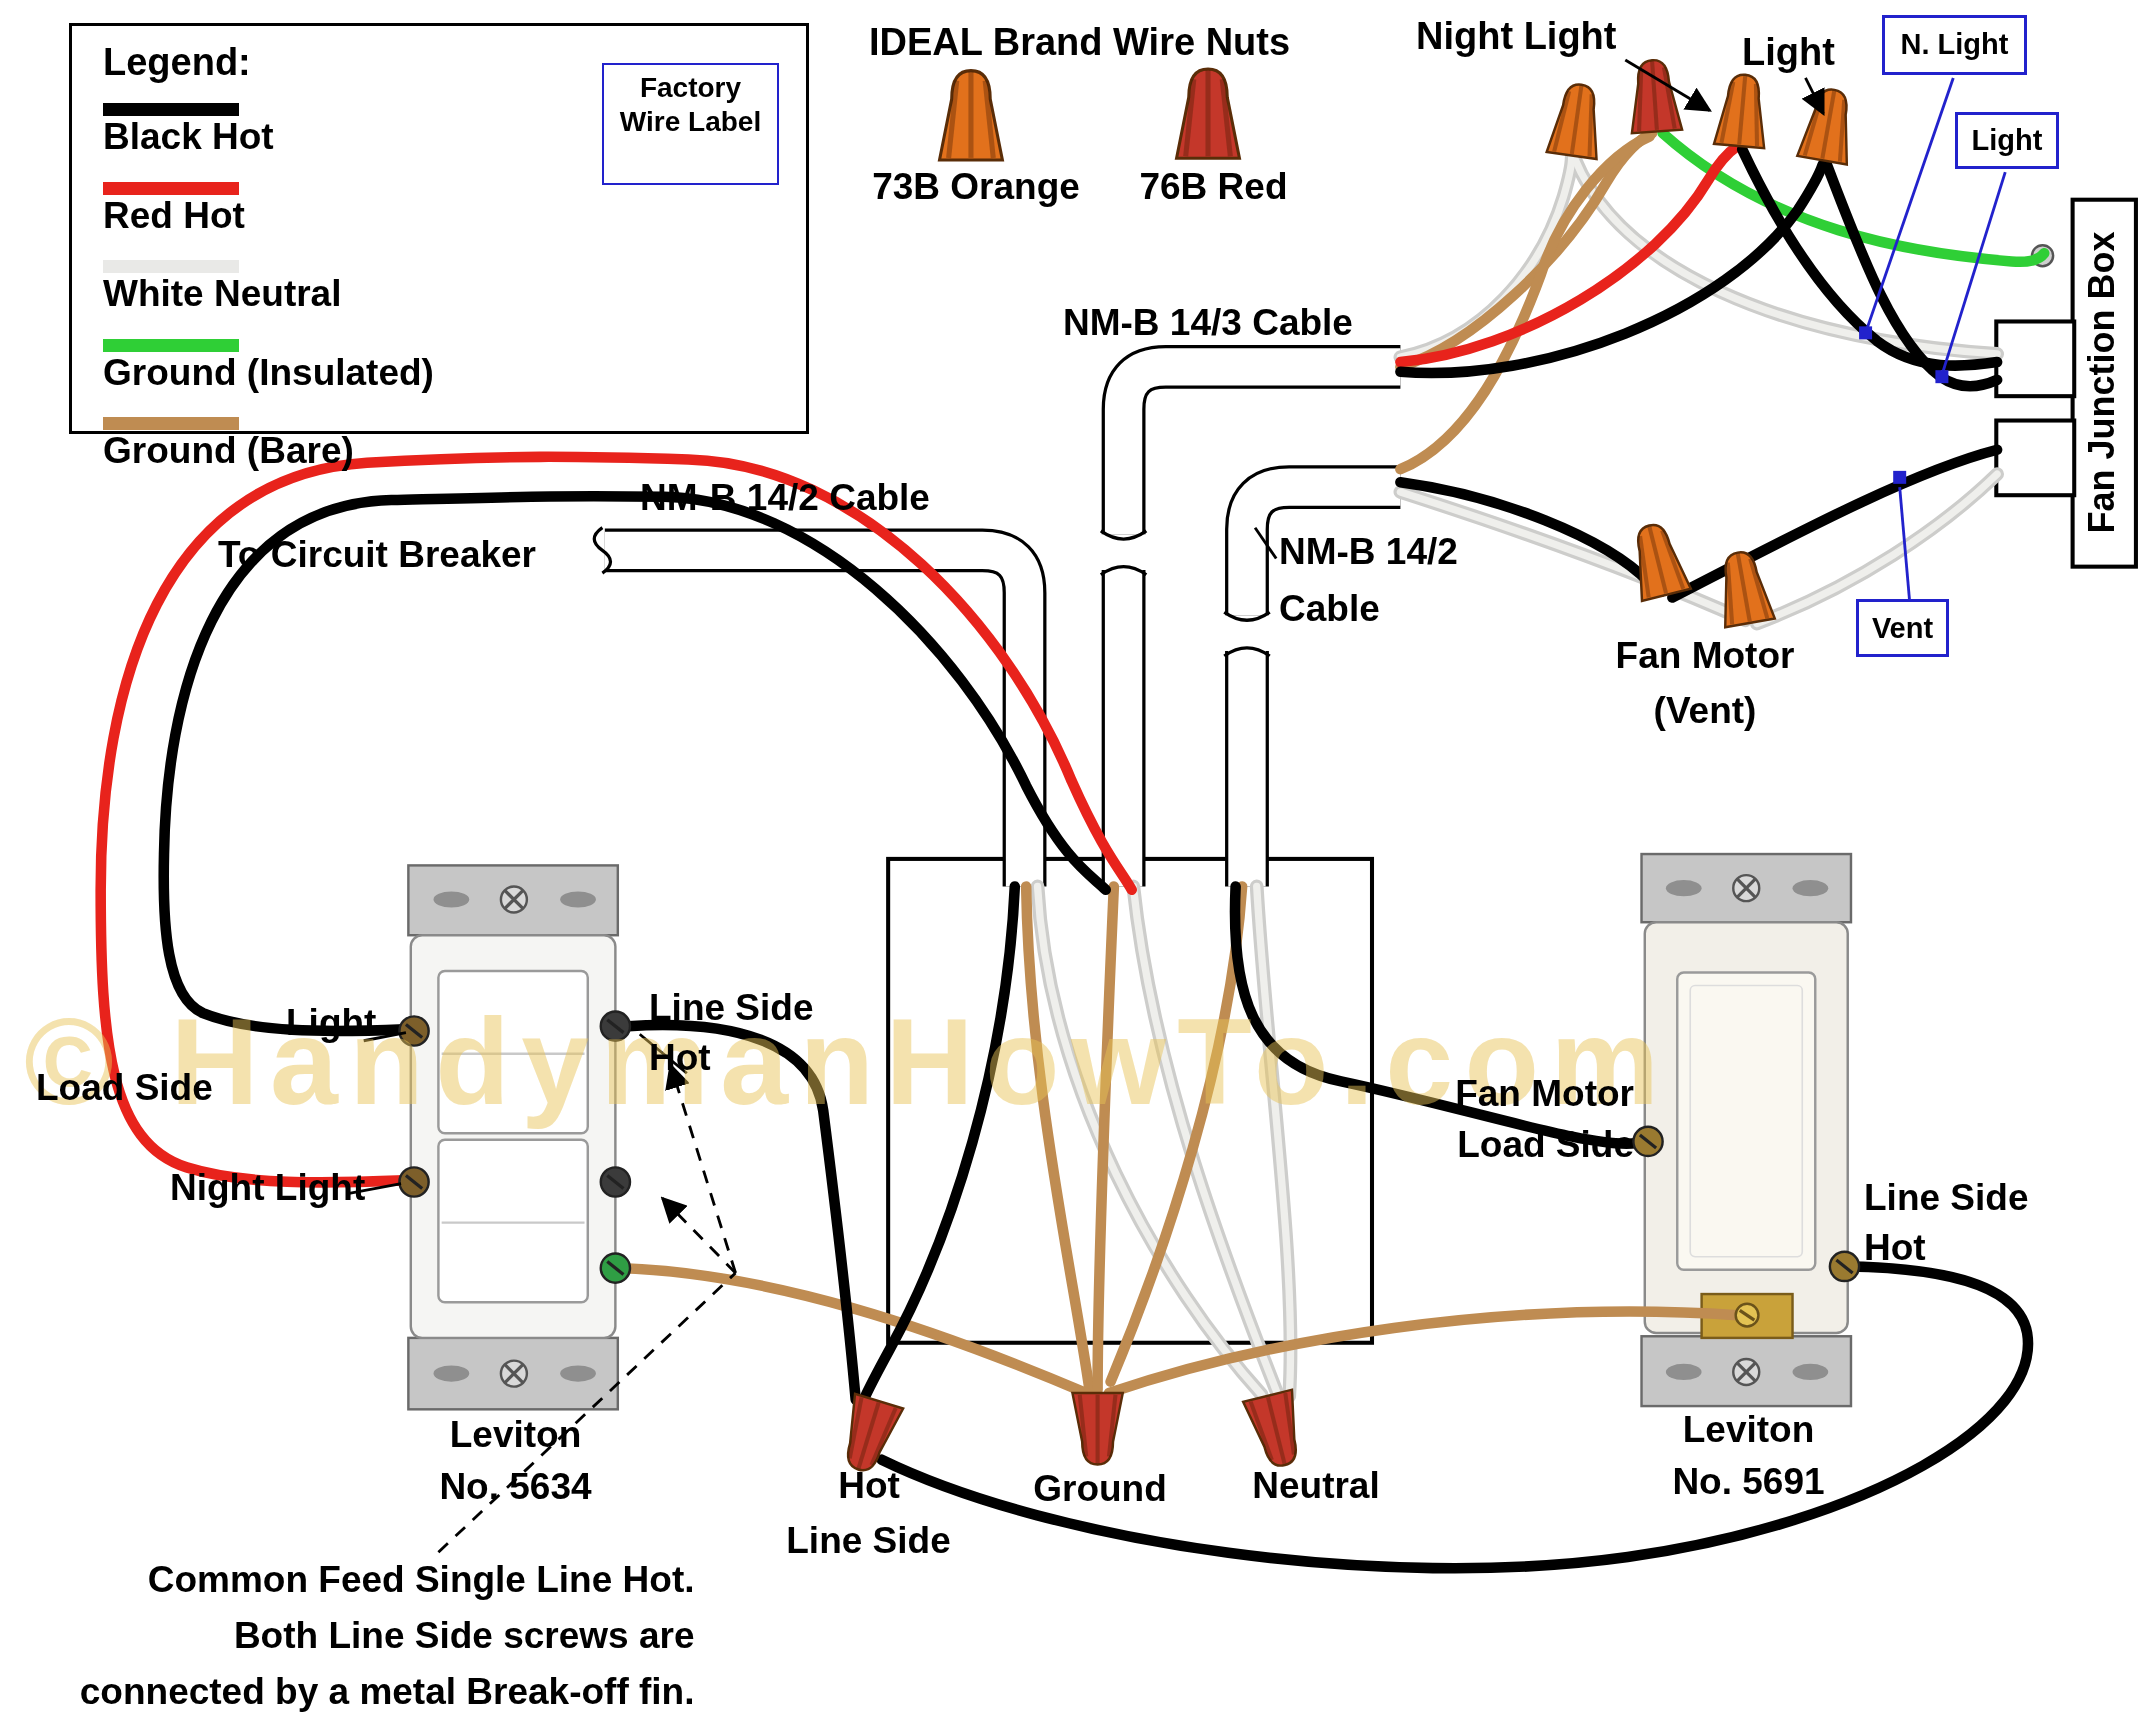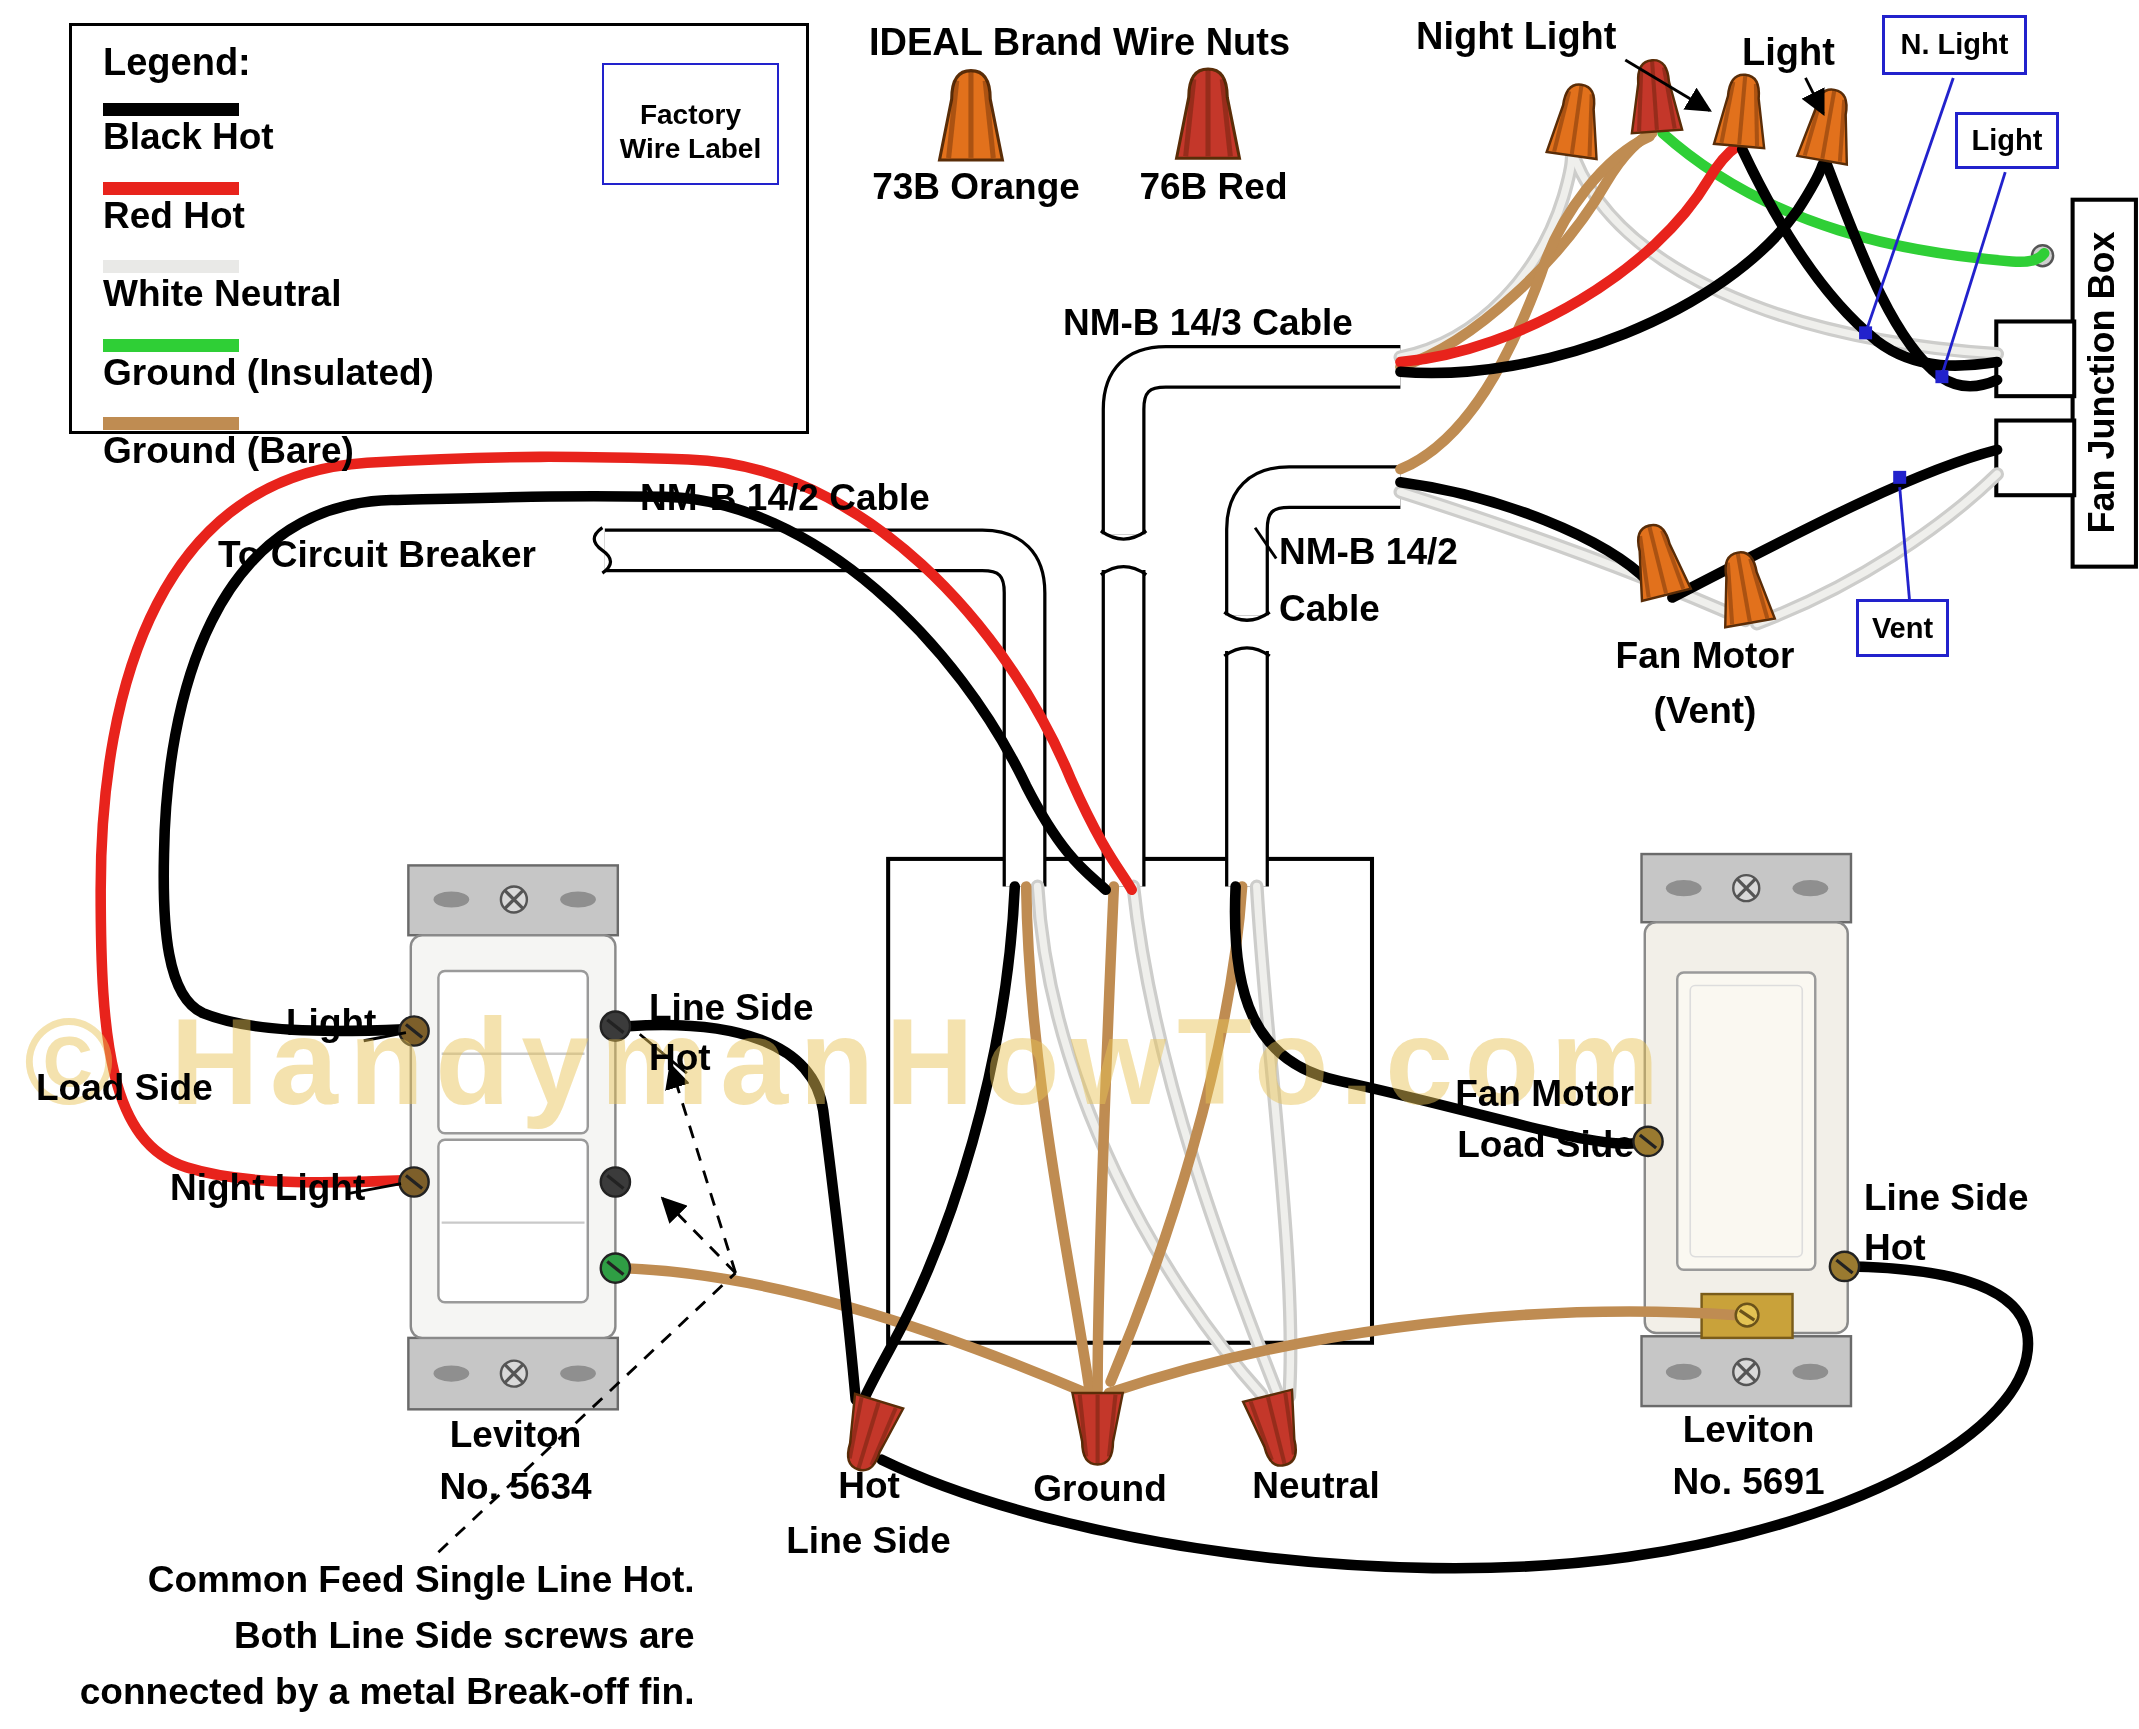--- a/index.html
+++ b/index.html
@@ -13,21 +13,21 @@
   .legend{position:absolute;left:69px;top:23px;width:740px;height:411px;border:3.2px solid #000;
           background:#fff;z-index:4;box-sizing:border-box;padding:14.6px 0 0 31px;}
   .legend-title{font-weight:bold;font-size:38px;margin-bottom:19.5px;}
   .legend-row{display:flex;margin-bottom:23.5px;flex-direction:column;}
   .legend-swatch{display:inline-block;width:136px;height:13px;margin-right:19.5px;flex:0 0 auto;}
   .legend-label{font-weight:bold;font-size:37px;white-space:nowrap;}
   .bluebox{position:absolute;border:3.2px solid #2222cc;background:#fff;display:flex;
            align-items:center;justify-content:center;font-weight:bold;font-size:29px;
            z-index:4;box-sizing:border-box;}
   .factorybox{position:absolute;left:602px;top:63px;width:177px;height:122px;border:2.4px solid #2222cc;
-           background:#fff;z-index:4;box-sizing:border-box;text-align:center;padding-top:33px;
+           background:#fff;z-index:4;box-sizing:border-box;text-align:center;padding-top:6px;
            font-weight:bold;font-size:28px;line-height:34px;}
   .rot90{transform:rotate(-90deg);}
   .watermark{position:absolute;left:24px;top:992px;font-size:122px;font-weight:bold;
            letter-spacing:11.4px;white-space:nowrap;z-index:3;pointer-events:none;
            color:rgba(231,195,85,0.48);}
   .note{position:absolute;left:6.5px;top:1552px;width:688px;z-index:4;text-align:right;}
   .note div{font-weight:bold;font-size:37px;line-height:56px;white-space:nowrap;}
   
   .tube-o{stroke:#000;stroke-width:54;fill:none;}
   .tube-i{stroke:#fff;stroke-width:46;fill:none;}

